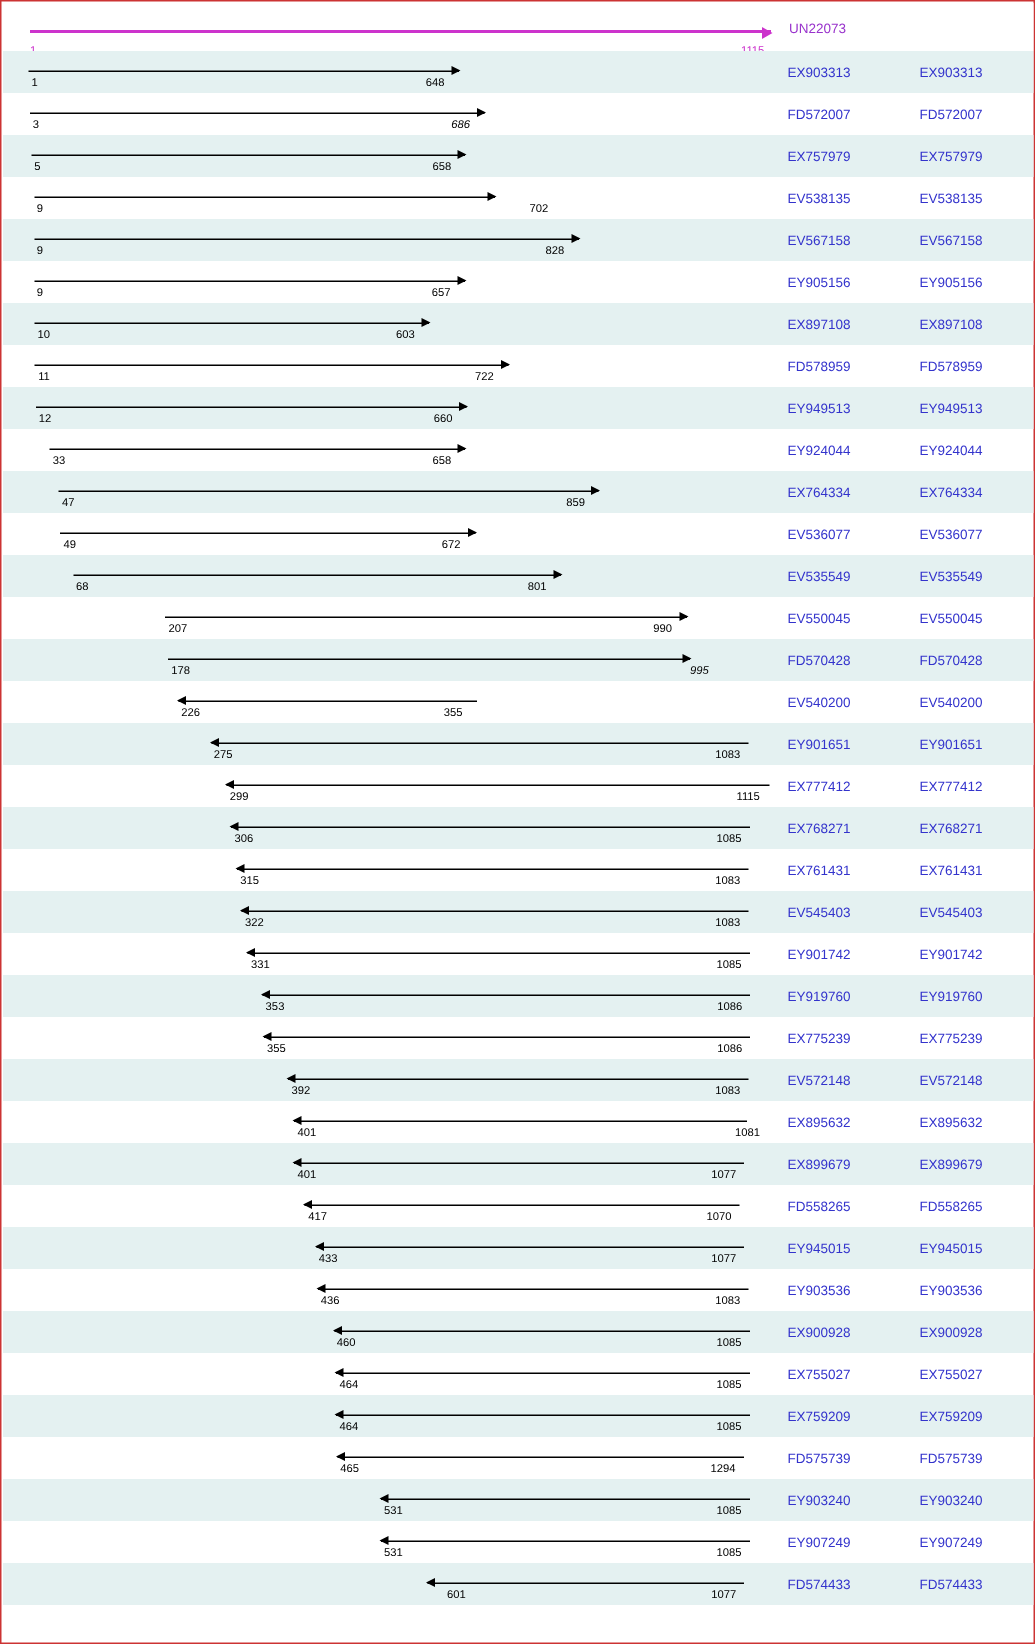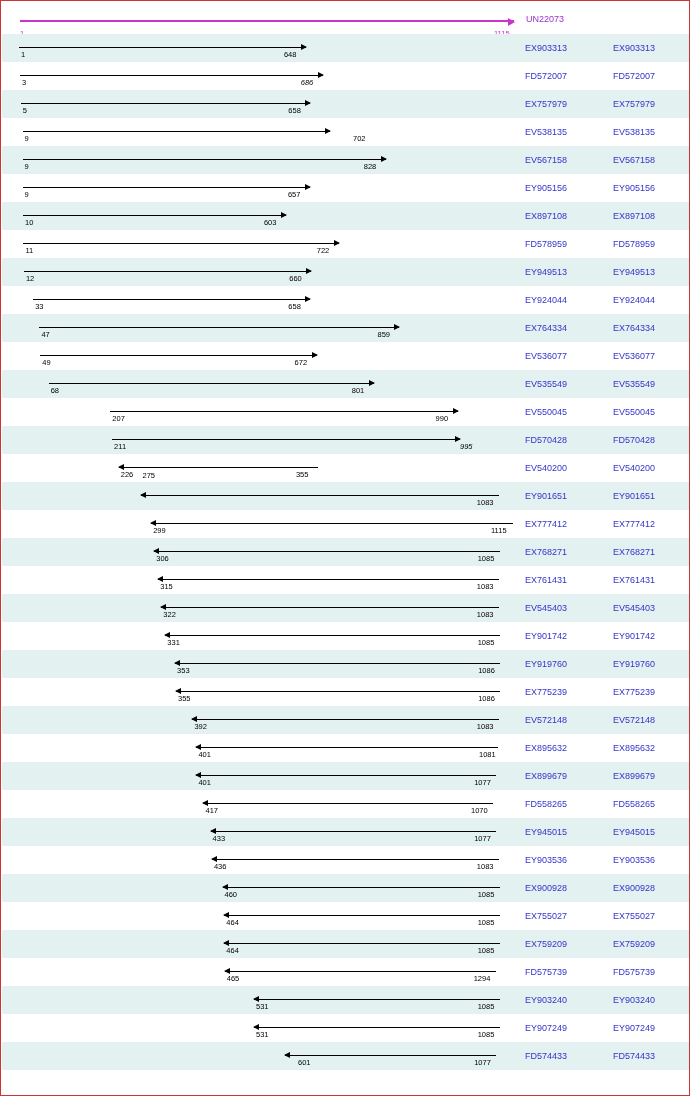--- a/index.html
+++ b/index.html
@@ -207,35 +207,35 @@
       <div class="row" style="top: 397px;"></div>
       <div class="hitline" style="left: 109.35px; top: 410px; width: 347.219px;"></div>
       <div class="arrow-r" style="top: 407px; left: 451.569px;"></div>
       <span class="num" style="left: 111.35px; top: 413px;">207</span>
       <span class="num" style="left: 434.569px; top: 413px;">990</span>
       <a class="name" href="#" style="left: 524px; top: 406px;">EV550045</a>
       <a class="name" href="#" style="left: 612px; top: 406px;">EV550045</a>
       <div class="row alt" style="top: 425px;"></div>
       <div class="hitline" style="left: 111.124px; top: 438px; width: 347.662px;"></div>
       <div class="arrow-r" style="top: 435px; left: 453.786px;"></div>
-      <span class="num" style="left: 113.124px; top: 441px;">211</span>
+      <span class="num" style="left: 113.124px; top: 441px;">178</span>
       <span class="num" style="left: 459px; top: 441px; font-style: italic;">995</span>
       <a class="name" href="#" style="left: 524px; top: 434px;">FD570428</a>
       <a class="name" href="#" style="left: 612px; top: 434px;">FD570428</a>
       <div class="row" style="top: 453px;"></div>
       <div class="hitline" style="left: 117.776px; top: 466px; width: 199.108px;"></div>
       <div class="arrow-l" style="top: 463px; left: 116.776px;"></div>
       <span class="num" style="left: 119.776px; top: 469px;">226</span>
       <span class="num" style="left: 294.883px; top: 469px;">355</span>
       <a class="name" href="#" style="left: 524px; top: 462px;">EV540200</a>
       <a class="name" href="#" style="left: 612px; top: 462px;">EV540200</a>
       <div class="row alt" style="top: 481px;"></div>
       <div class="hitline" style="left: 139.504px; top: 494px; width: 358.305px;"></div>
       <div class="arrow-l" style="top: 491px; left: 138.504px;"></div>
-      <span class="num" style="left: 141.504px; top: 470px; text-align: right;">275</span>
+      <span class="num" style="left: 141.504px; top: 497px; text-align: right;">275</span>
       <span class="num" style="left: 475.81px; top: 497px;">1083</span>
       <a class="name" href="#" style="left: 524px; top: 490px;">EY901651</a>
       <a class="name" href="#" style="left: 612px; top: 490px;">EY901651</a>
       <div class="row" style="top: 509px;"></div>
       <div class="hitline" style="left: 150.147px; top: 522px; width: 361.853px;"></div>
       <div class="arrow-l" style="top: 519px; left: 149.147px;"></div>
       <span class="num" style="left: 152.147px; top: 525px;">299</span>
       <span class="num" style="left: 490px; top: 525px;">1115</span>
       <a class="name" href="#" style="left: 524px; top: 518px;">EX777412</a>
       <a class="name" href="#" style="left: 612px; top: 518px;">EX777412</a>
@@ -285,21 +285,21 @@
       <div class="hitline" style="left: 191.388px; top: 718px; width: 306.422px;"></div>
       <div class="arrow-l" style="top: 715px; left: 190.388px;"></div>
       <span class="num" style="left: 193.388px; top: 721px;">392</span>
       <span class="num" style="left: 475.81px; top: 721px;">1083</span>
       <a class="name" href="#" style="left: 524px; top: 714px;">EV572148</a>
       <a class="name" href="#" style="left: 612px; top: 714px;">EV572148</a>
       <div class="row" style="top: 733px;"></div>
       <div class="hitline" style="left: 195.379px; top: 746px; width: 301.544px;"></div>
       <div class="arrow-l" style="top: 743px; left: 194.379px;"></div>
       <span class="num" style="left: 197.379px; top: 749px;">401</span>
-      <span class="num" style="left: 478px; top: 749px;">1081</span>
+      <span class="num" style="left: 489px; top: 749px;">1081</span>
       <a class="name" href="#" style="left: 524px; top: 742px;">EX895632</a>
       <a class="name" href="#" style="left: 612px; top: 742px;">EX895632</a>
       <div class="row alt" style="top: 761px;"></div>
       <div class="hitline" style="left: 195.379px; top: 774px; width: 299.77px;"></div>
       <div class="arrow-l" style="top: 771px; left: 194.379px;"></div>
       <span class="num" style="left: 197.379px; top: 777px;">401</span>
       <span class="num" style="left: 473.149px; top: 777px;">1077</span>
       <a class="name" href="#" style="left: 524px; top: 770px;">EX899679</a>
       <a class="name" href="#" style="left: 612px; top: 770px;">EX899679</a>
       <div class="row" style="top: 789px;"></div>

